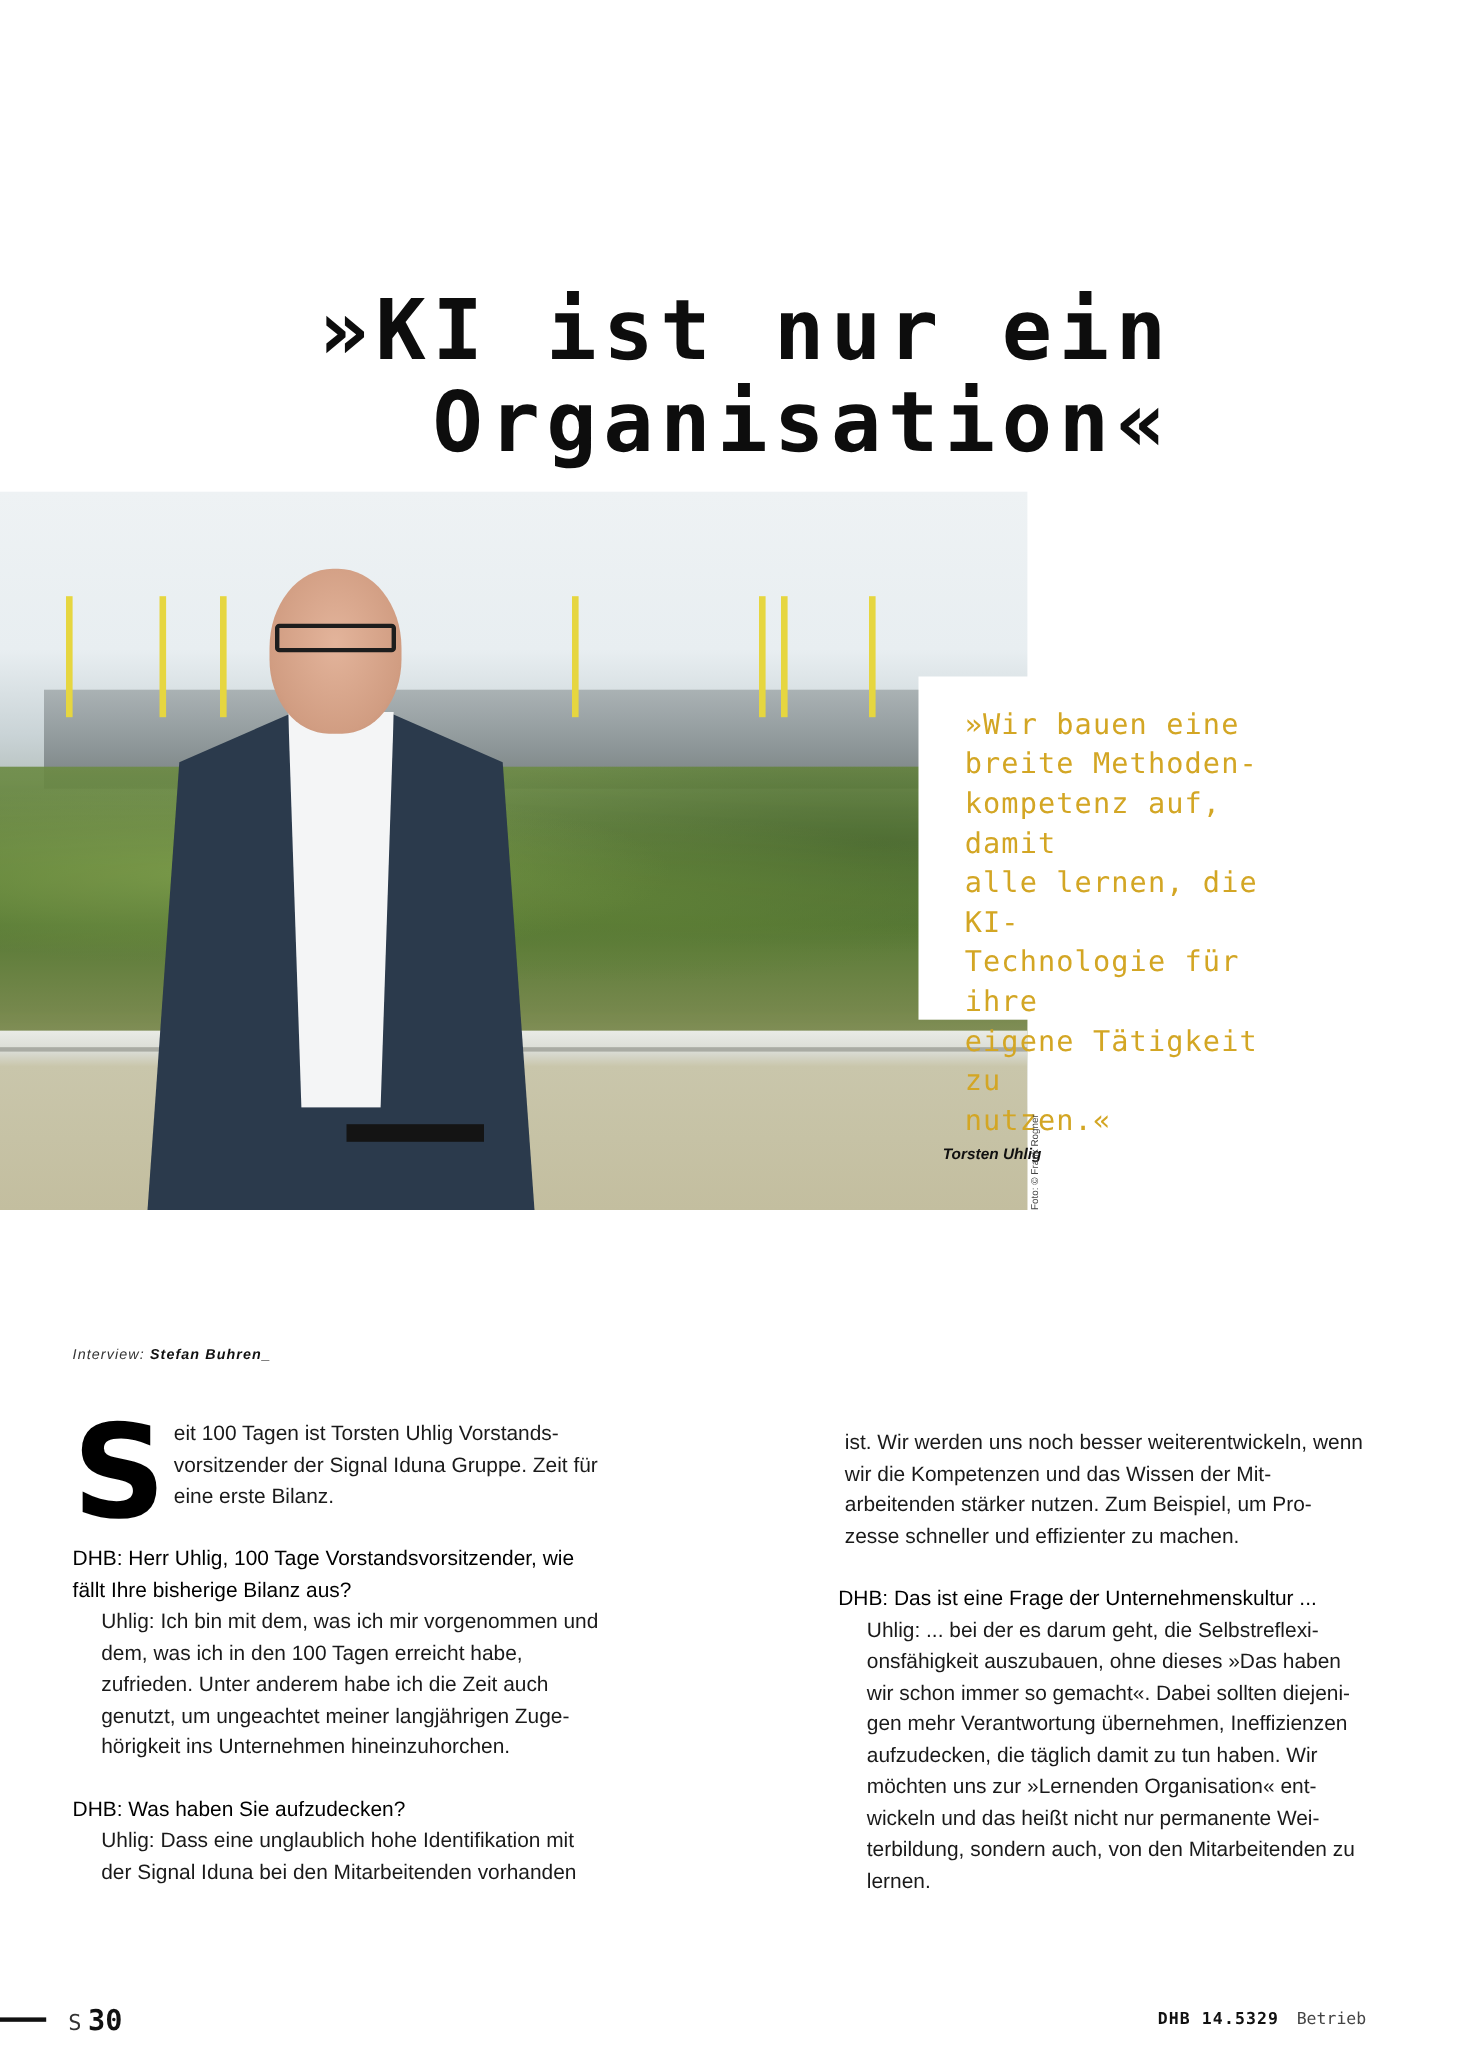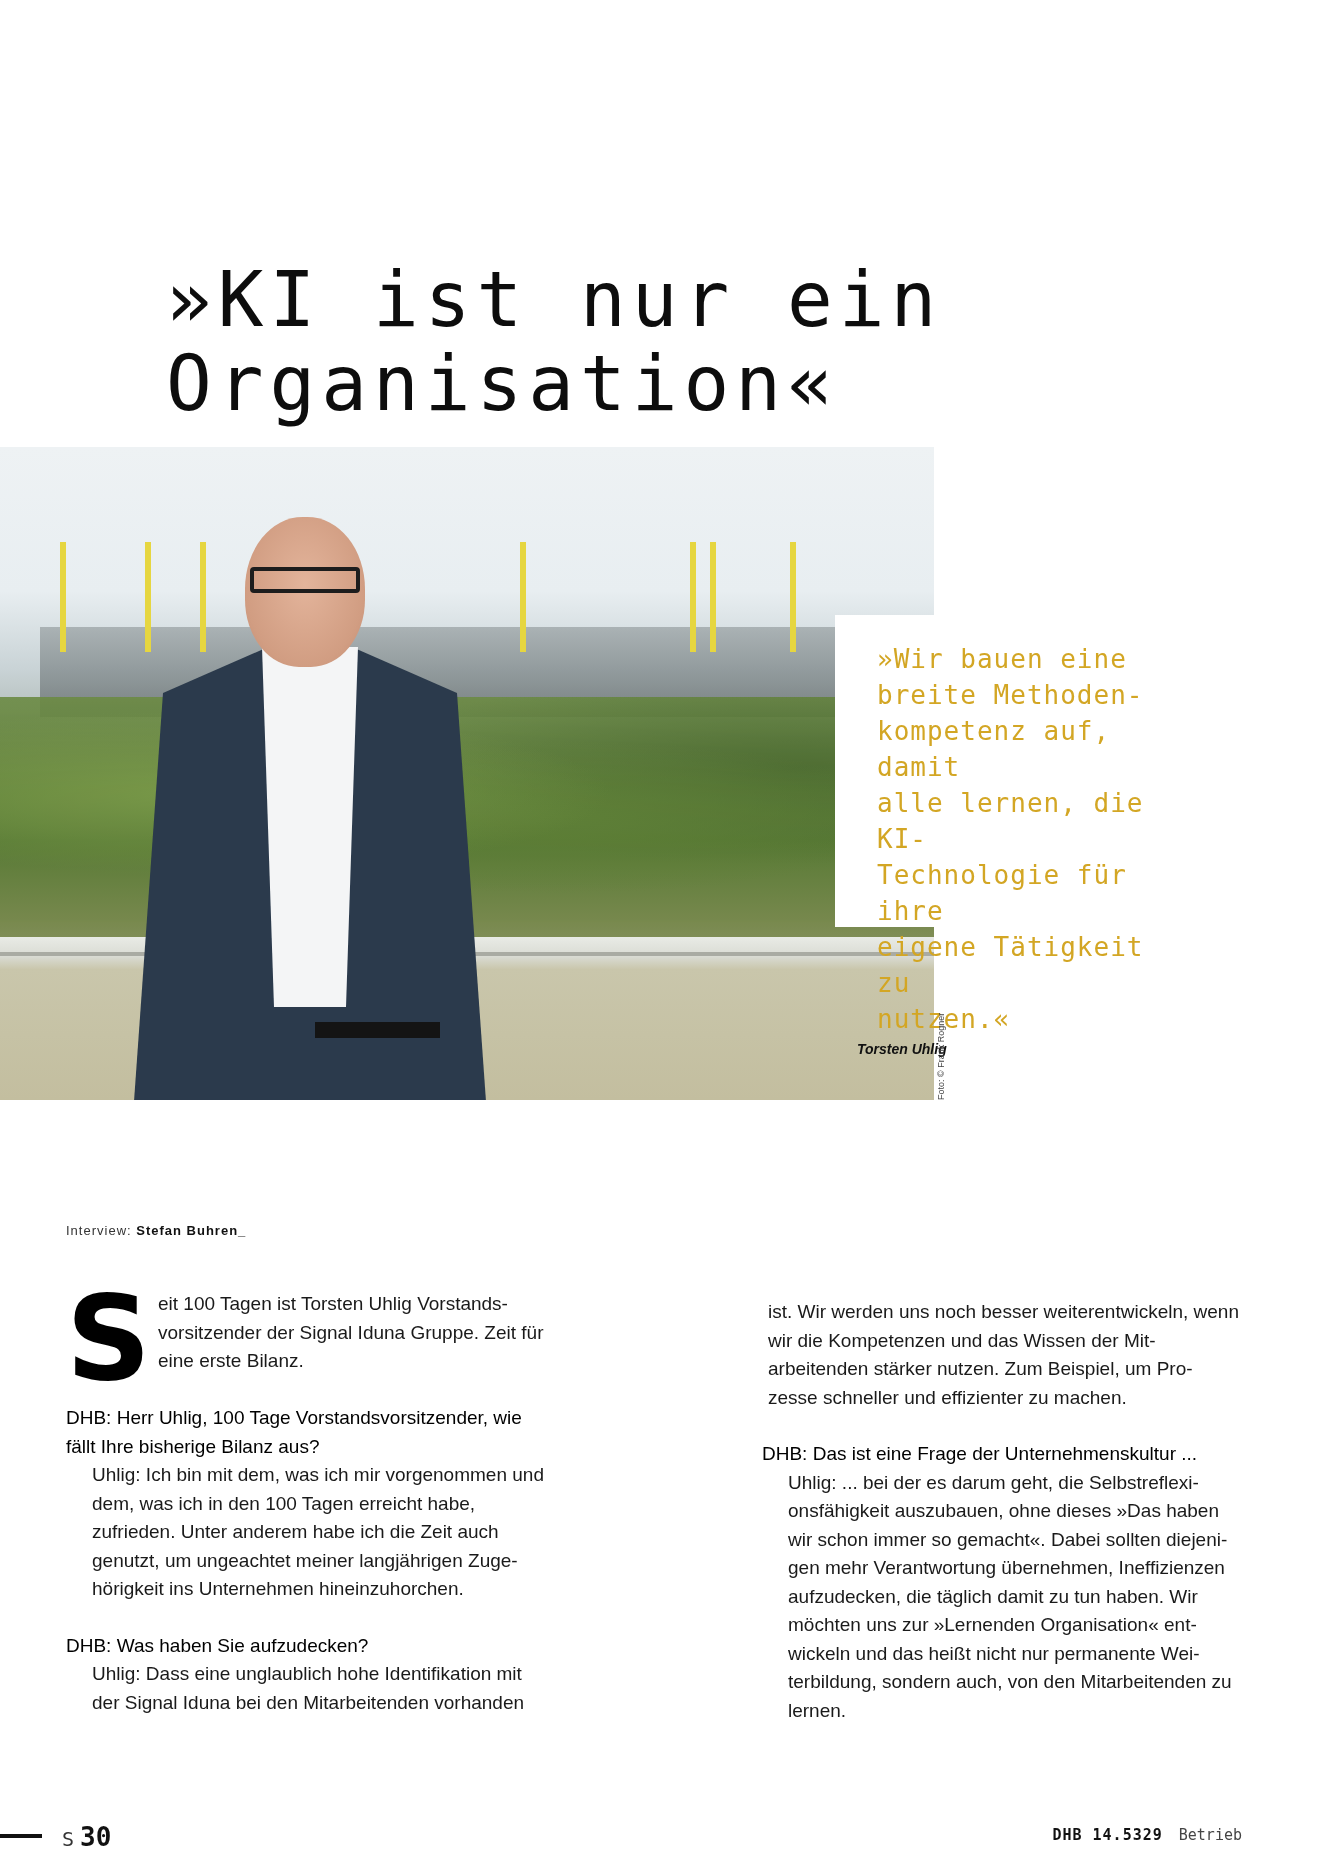--- a/index.html
+++ b/index.html
@@ -3,21 +3,21 @@
   <meta charset="utf-8">
   <style>
     * { box-sizing: border-box; margin: 0; padding: 0; }
     html, body { width: 1326px; height: 1875px; background: #ffffff; overflow: hidden; }
     body { position: relative; font-family: "Liberation Sans", sans-serif; color: #1a1a1a; }
 
     .headline {
       position: absolute; left: 166px; top: 258px; width: 900px;
       font-family: "DejaVu Sans Mono", monospace;
       font-size: 76px; line-height: 84px; letter-spacing: 6px;
-      color: #0d0d0d; font-weight: normal;
+      color: #0d0d0d; font-weight: bold; text-align: right;
     }
     .headline span { display: block; }
 
     .photo {
       position: absolute; left: 0; top: 447px; width: 934px; height: 653px;
       overflow: hidden;
       background: linear-gradient(180deg, #eef2f4 0%, #e8eef1 22%, #c9d3d6 34%, #b8c2c0 40%, #8e9a7f 46%, #6d8a4e 52%, #5a7a3a 62%, #7c8f4c 72%, #c8cdc6 80%, #d6d8d0 84%, #bdbba1 90%, #c7c2a6 100%);
     }
     .stadium {
       position: absolute; left: 40px; top: 180px; width: 800px; height: 90px;
@@ -78,20 +78,21 @@
     .photo-credit {
       position: absolute; left: 936px; top: 1100px;
       transform: rotate(-90deg); transform-origin: left top;
       font-family: "Liberation Sans", sans-serif; font-size: 9px; color: #444;
       white-space: nowrap;
     }
 
     .byline {
       position: absolute; left: 66px; top: 1223px;
       font-family: "Liberation Sans", sans-serif; font-size: 13px; color: #333; letter-spacing: 1px;
+      font-style: italic;
     }
     .byline b { font-weight: bold; color: #111; }
 
     .col { position: absolute; font-family: "Liberation Sans", sans-serif; font-size: 19px; line-height: 28.5px; color: #1a1a1a; }
     .col-left { left: 66px; top: 1290px; width: 478px; }
     .col-right { left: 762px; top: 1298px; width: 478px; }
 
     .dropcap-wrap { position: relative; height: 96px; margin-bottom: 18px; }
     .dropcap {
       position: absolute; left: 0; top: -2px;

